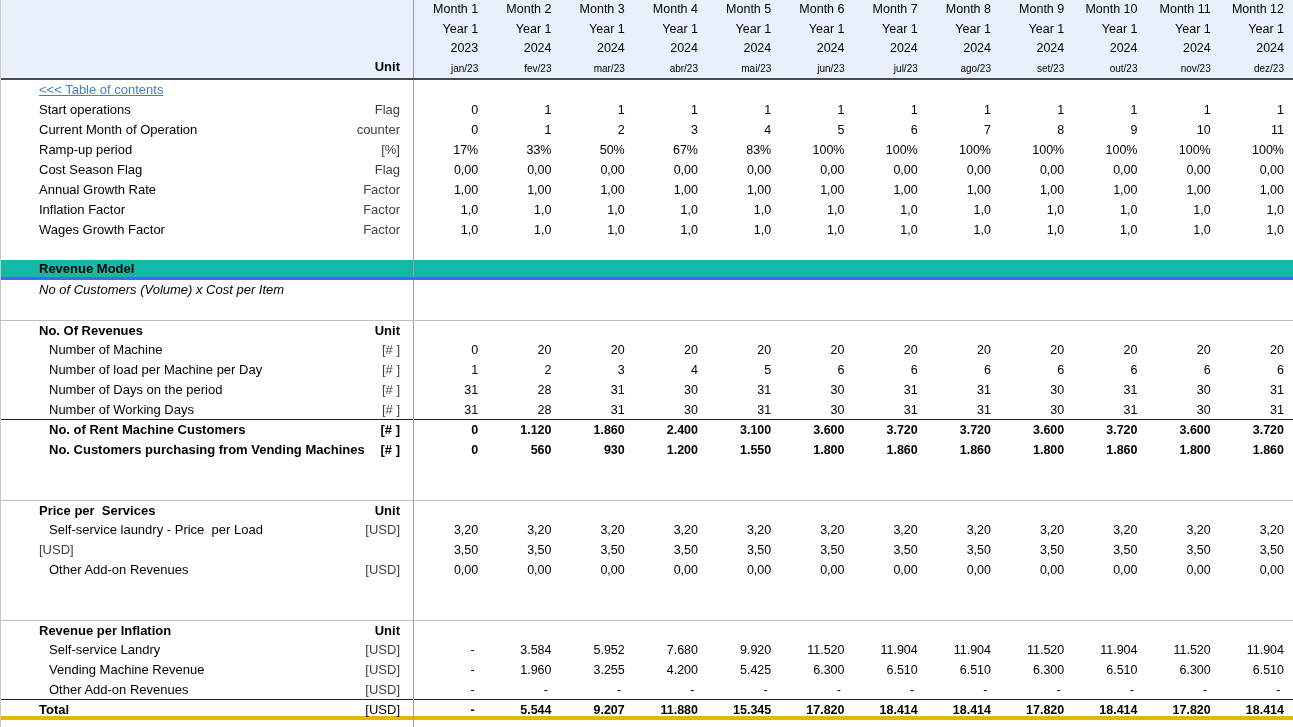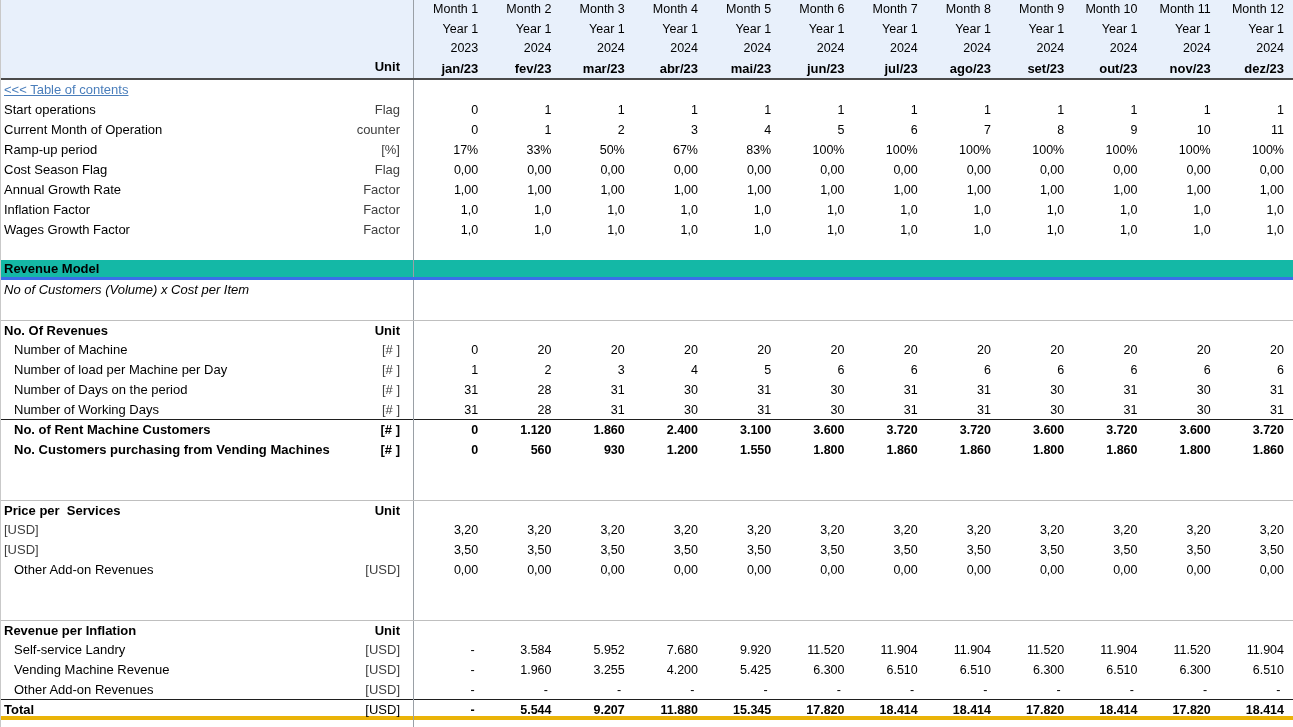--- a/index.html
+++ b/index.html
@@ -13,30 +13,31 @@
     display:grid; grid-template-columns:413px repeat(12, 1fr);
     height:80px; background:#e8f0fb; border-bottom:2px solid #4a4a4a;
   }
   .hdr-label-cell {
     display:flex; flex-direction:column; justify-content:flex-end; align-items:flex-end;
     padding:0 13px 2px 3px; border-right:1px solid #9aa0a6;
   }
   .unit-head { font-weight:bold; font-size:13px; line-height:19px; }
   .hcol { display:flex; flex-direction:column; align-items:flex-end; padding:0 9px 0 0; }
   .hcol span { height:19.5px; line-height:19.5px; font-size:12.5px; white-space:nowrap; }
-  .hcol .date-l { font-weight:bold; font-size:13px; }
+  .hcol .date-l { font-weight:normal; font-size:10px; }
   
   .row {
     display:grid; grid-template-columns:413px repeat(12, 1fr);
     height:20px; line-height:20px;
   }
   .label-cell {
     display:flex; justify-content:space-between; align-items:center;
     padding:0 13px 0 3px; border-right:1px solid #9aa0a6; overflow:hidden;
     height:100%;
+    margin-left:35px;
   }
   .label-text { font-size:13px; white-space:nowrap; }
   .unit { font-size:13px; color:#404040; white-space:nowrap; }
   .cell { text-align:right; padding-right:9px; font-size:12.5px; white-space:nowrap; }
   
   .s-indent .label-text { padding-left:10px; }
   .s-bold .label-text { padding-left:10px; font-weight:bold; }
   .s-bold .cell { font-weight:bold; }
   .s-bold .unit { color:#000; font-weight:bold; }
   .s-total .label-text { font-weight:bold; }
@@ -530,20 +531,21 @@
         <div class="cell"></div>
         <div class="cell"></div>
         <div class="cell"></div>
         <div class="cell"></div>
         <div class="cell"></div>
         <div class="cell"></div>
         <div class="cell"></div>
       </div>
       <div class="row s-indent">
     <div class="label-cell">
+      <span class="label-text">Self-service laundry - Price&nbsp; per Load</span>
       <span class="unit">[USD]</span>
     </div>
   <div class="cell">3,20</div>
         <div class="cell">3,20</div>
         <div class="cell">3,20</div>
         <div class="cell">3,20</div>
         <div class="cell">3,20</div>
         <div class="cell">3,20</div>
         <div class="cell">3,20</div>
         <div class="cell">3,20</div>

